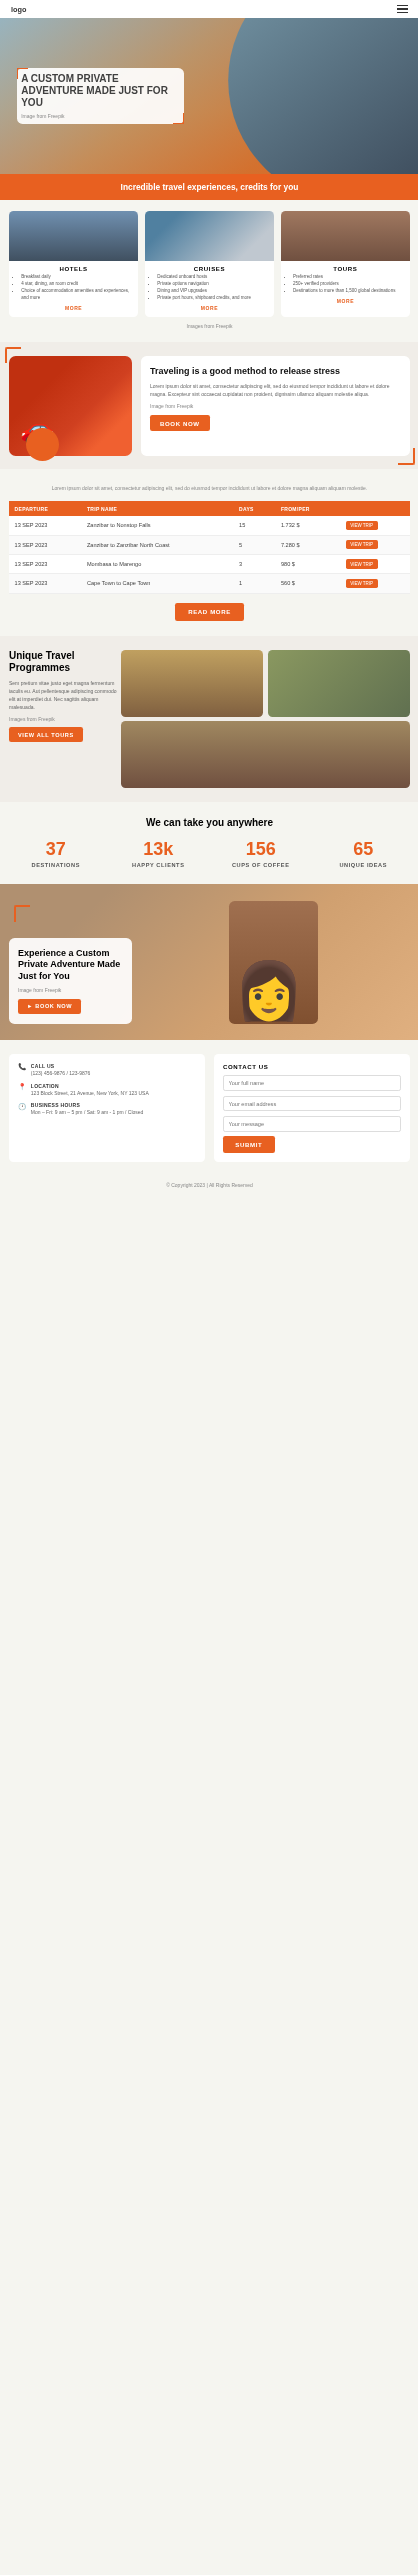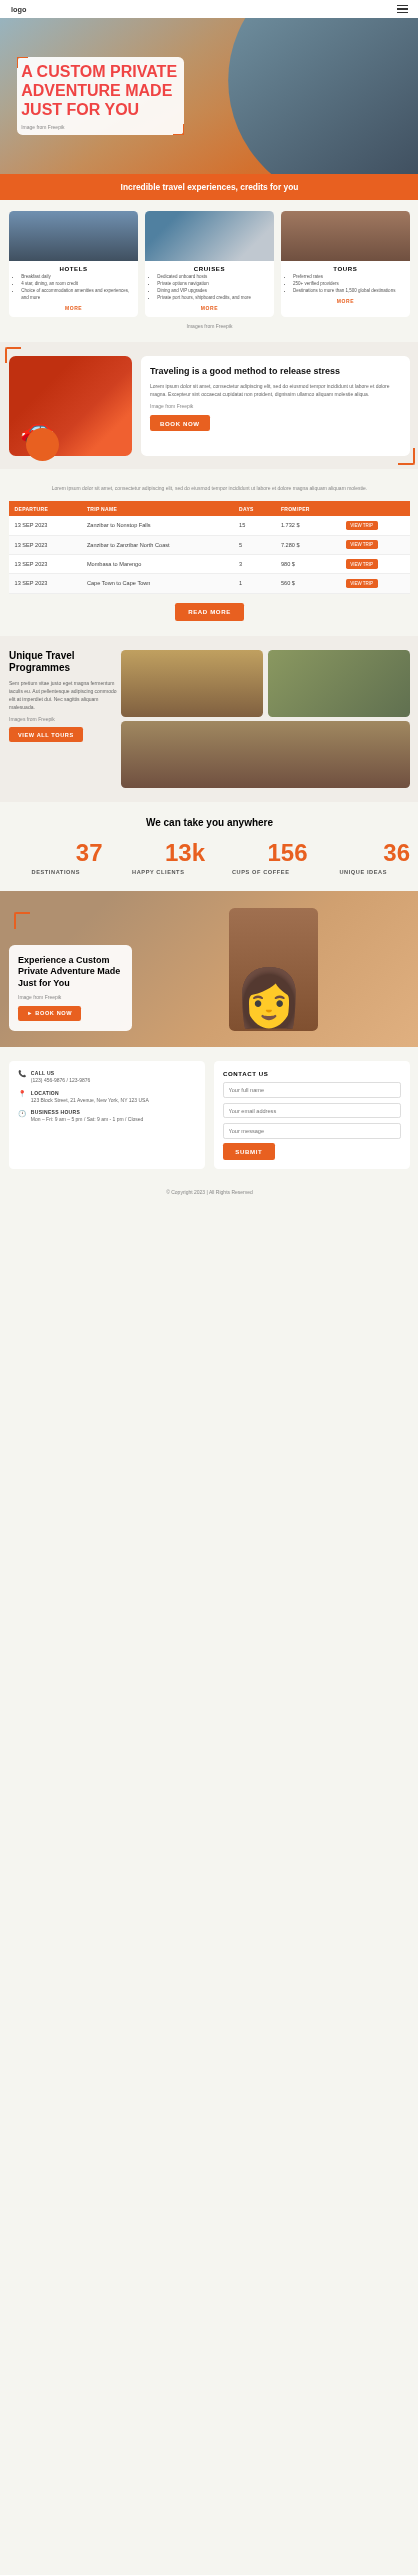--- a/index.html
+++ b/index.html
@@ -44,23 +44,23 @@
       z-index: 2;
       padding: 16.7px 16.7px;
       max-width: 201px;
     }
     .hero-card {
       background: rgba(255,255,255,0.92);
       border-radius: 5.6px;
       padding: 12.3px 13.4px;
     }
     .hero-card h1 {
-      font-size: 16px;
+      font-size: 10px;
       font-weight: 900;
-      color: #ef4444;
+      color: #404040;
       line-height: 1.2;
       text-transform: uppercase;
     }
     .hero-freepik { font-size: 5px; color: #888; margin-top: 4.5px; }
 
     
     .banner {
       background: #e86020;
       color: #fff;
       text-align: center;
@@ -361,24 +361,23 @@
       font-weight: 900;
       margin-bottom: 11px;
     }
     .stats-grid {
       display: grid;
       grid-template-columns: repeat(4, 1fr);
       gap: 9px;
     }
     .stat-item {}
     .stat-number {
-      font-size: 24px;
+      font-size: 18px;
       font-weight: 900;
       color: #e86020;
-      text-align: right;
     }
     .stat-label {
       font-size: 5.6px;
       color: #555;
       font-weight: bold;
       letter-spacing: 0.6px;
       text-transform: uppercase;
       margin-top: 2.2px;
     }
 
@@ -706,21 +705,21 @@
     </div>
     <div class="stat-item">
       <div class="stat-number">13k</div>
       <div class="stat-label">HAPPY CLIENTS</div>
     </div>
     <div class="stat-item">
       <div class="stat-number">156</div>
       <div class="stat-label">CUPS OF COFFEE</div>
     </div>
     <div class="stat-item">
-      <div class="stat-number">36</div>
+      <div class="stat-number">65</div>
       <div class="stat-label">UNIQUE IDEAS</div>
     </div>
   </div>
 </div>
 
 <div class="adventure-section">
   <div class="adventure-bg"></div>
   <div class="adventure-inner">
     <div class="adventure-left">
       <div class="adventure-left-card">

